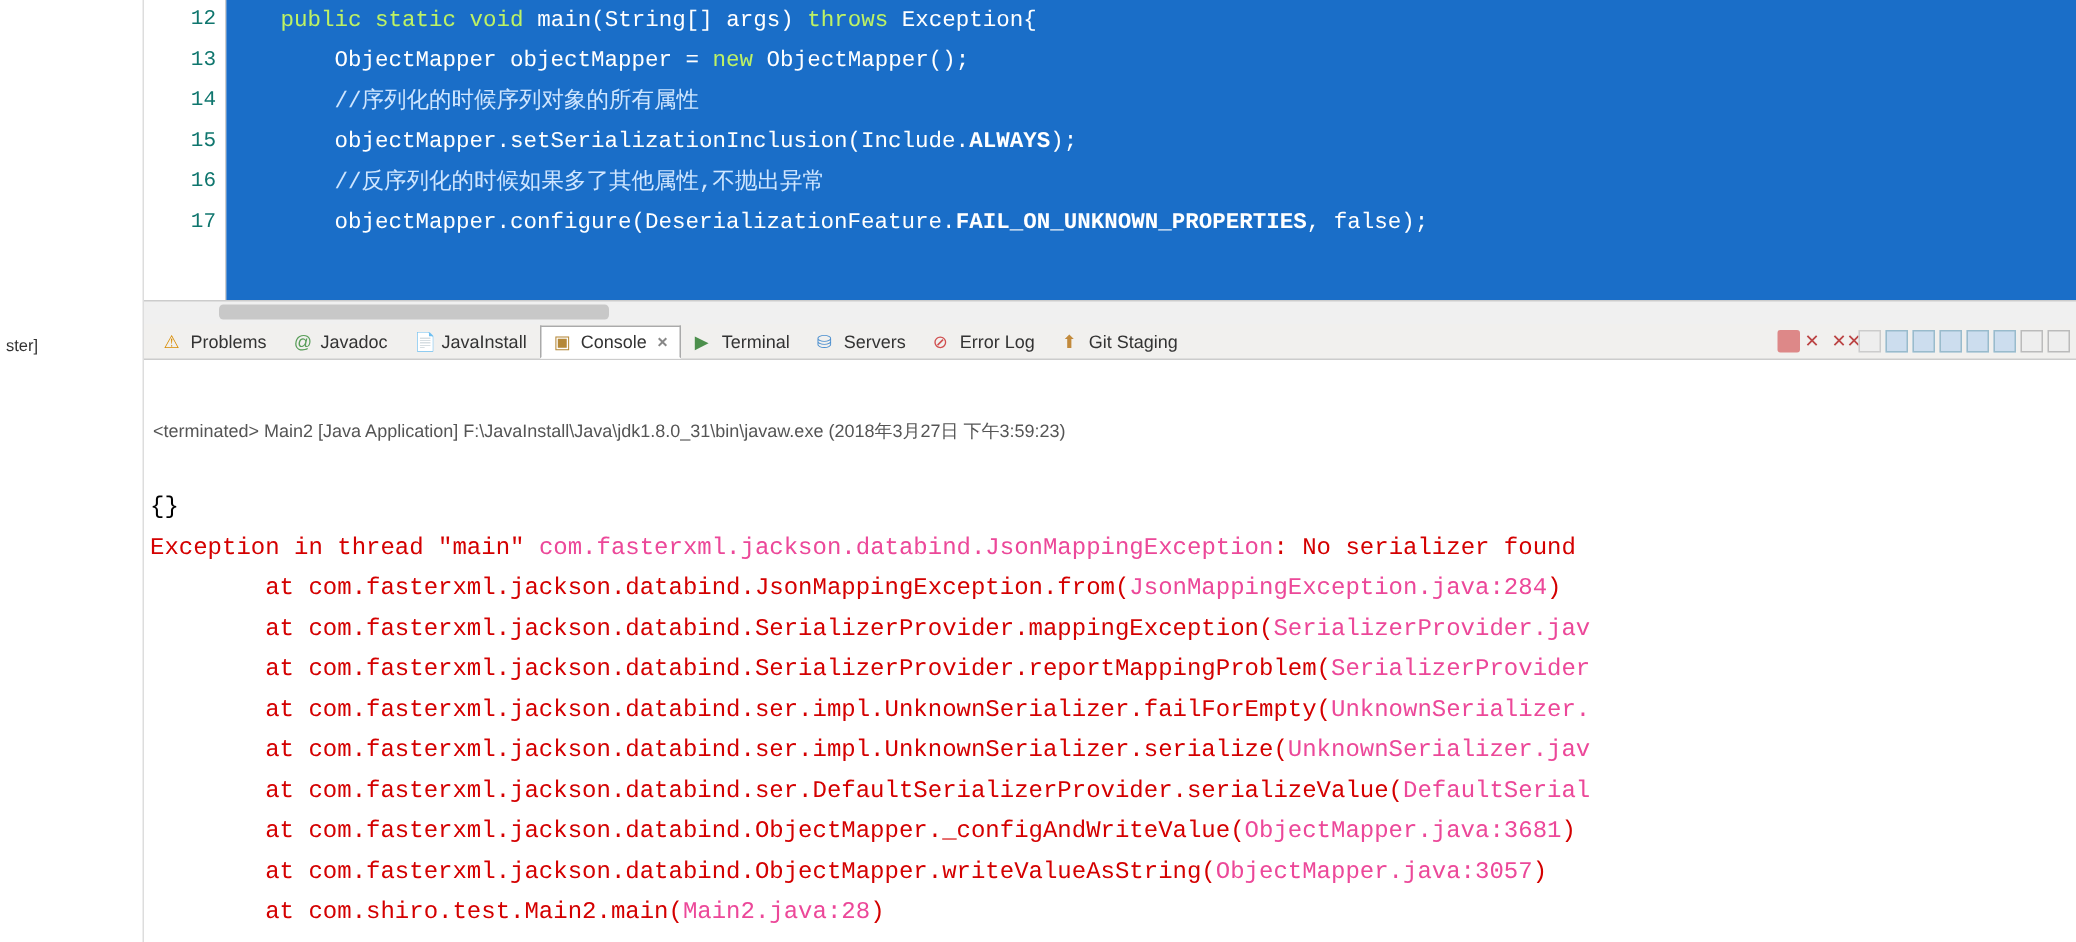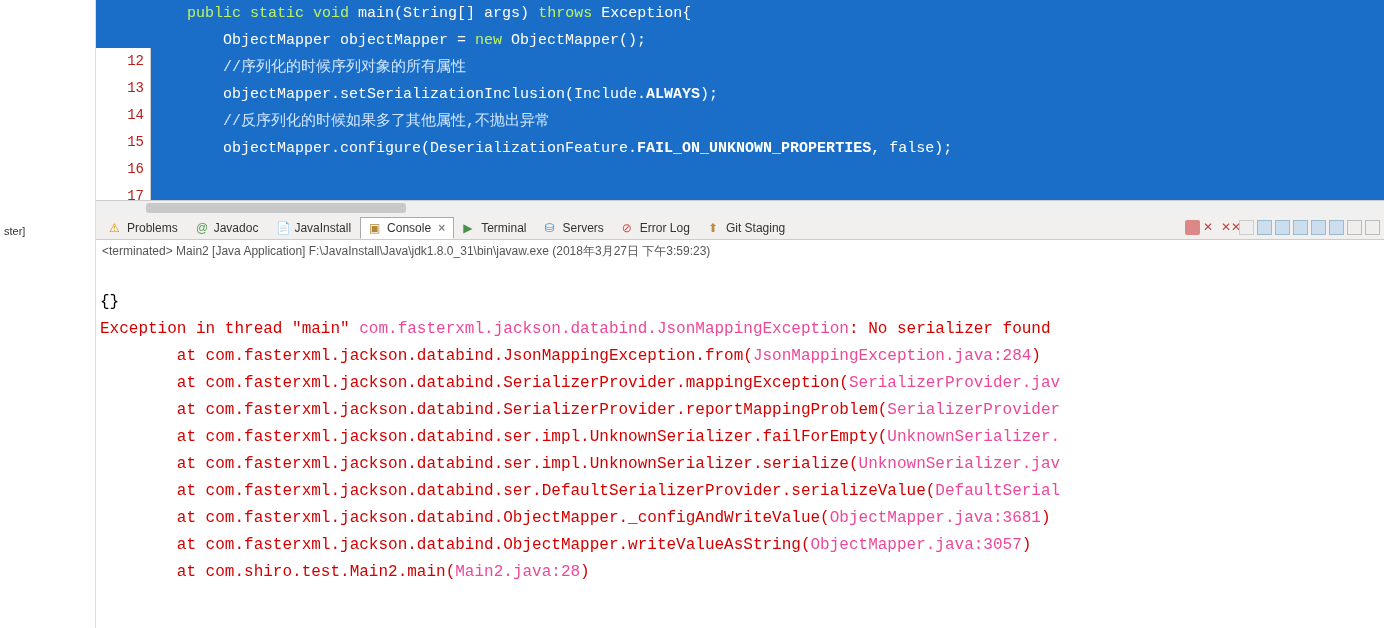--- a/index.html
+++ b/index.html
@@ -33,24 +33,23 @@
   overflow: hidden;
   background: #1a6ec8;
   position: relative;
 }
 .gutter {
   width: 55px;
   background: #fff;
   border-right: 1px solid #ccc;
   text-align: right;
   padding-right: 6px;
-  color: #b91c1c;
+  color: #0f766e;
   font-size: 14px;
   line-height: 27px;
-  margin-top: 48px;
 }
 .code {
   flex: 1;
   background: #1a6ec8;
   color: #fff;
   line-height: 27px;
   font-size: 15px;
   white-space: pre;
   padding-left: 0;
   overflow: hidden;
@@ -118,20 +117,21 @@
   width: 15px;
   height: 15px;
   display: inline-block;
 }
 .console-status {
   height: 22px;
   font-family: Tahoma, Arial, sans-serif;
   font-size: 12px;
   color: #555;
   padding: 3px 6px;
+  margin-top: 36px;
 }
 .console-out {
   flex: 1;
   font-family: "Consolas", "Courier New", monospace;
   font-size: 16px;
   line-height: 27px;
   padding-left: 4px;
   white-space: pre;
   overflow: hidden;
 }

